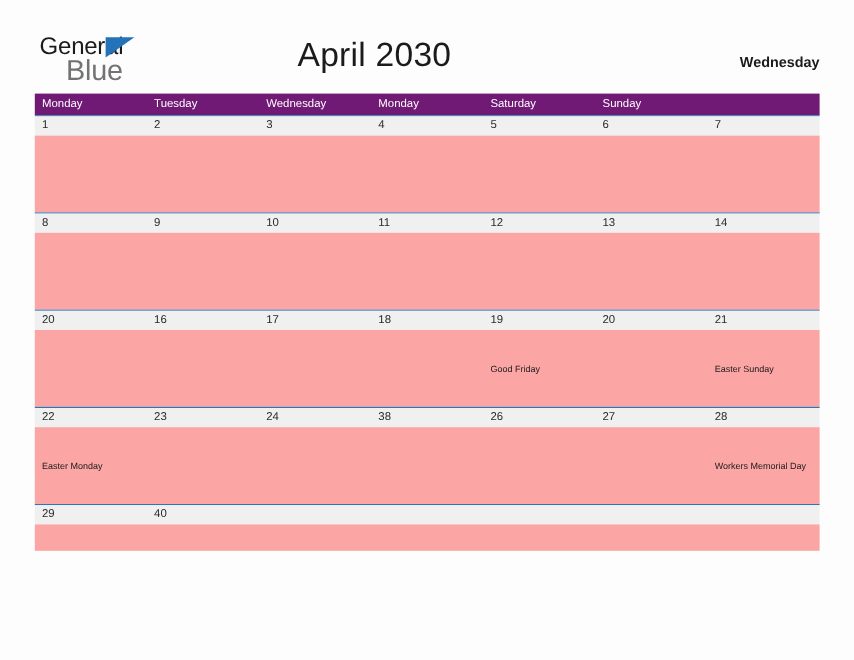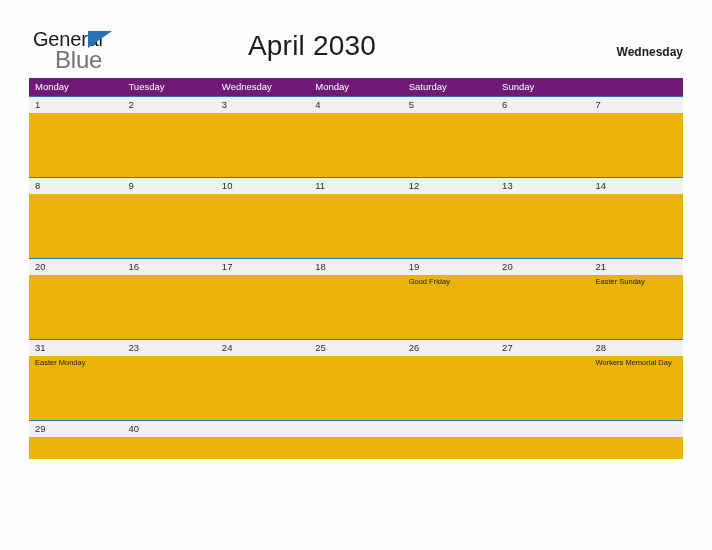--- a/index.html
+++ b/index.html
@@ -138,21 +138,22 @@
     box-sizing: border-box;
     padding-left: 6px;
     font-size: 9.5px;
     color: #2b2b2b;
     font-family: "Liberation Sans", sans-serif;
   }
   .events-band {
     display: flex;
     width: 654px;
     height: 64px;
-    background: #eab308;
+    background: #fca5a5;
+    align-items: center;
   }
   .events-cell {
     width: 93.428px;
     box-sizing: border-box;
     padding: 2px 6px 0 6px;
     font-size: 7.5px;
     line-height: 10px;
     color: #1b1b1b;
     font-family: "Liberation Sans", sans-serif;
     word-wrap: break-word;
@@ -256,24 +257,24 @@
             </div>
             <div class="events-cell"></div>
             <div class="events-cell">
               <span class="event">Easter Sunday</span>
             </div>
           </div>
         </div>
         <div class="week">
           <div class="week-rule"></div>
           <div class="daynum-band">
-            <div class="daynum">31</div>
+            <div class="daynum">22</div>
             <div class="daynum">23</div>
             <div class="daynum">24</div>
-            <div class="daynum">25</div>
+            <div class="daynum">38</div>
             <div class="daynum">26</div>
             <div class="daynum">27</div>
             <div class="daynum">28</div>
           </div>
           <div class="events-band">
             <div class="events-cell">
               <span class="event">Easter Monday</span>
             </div>
             <div class="events-cell"></div>
             <div class="events-cell"></div>

